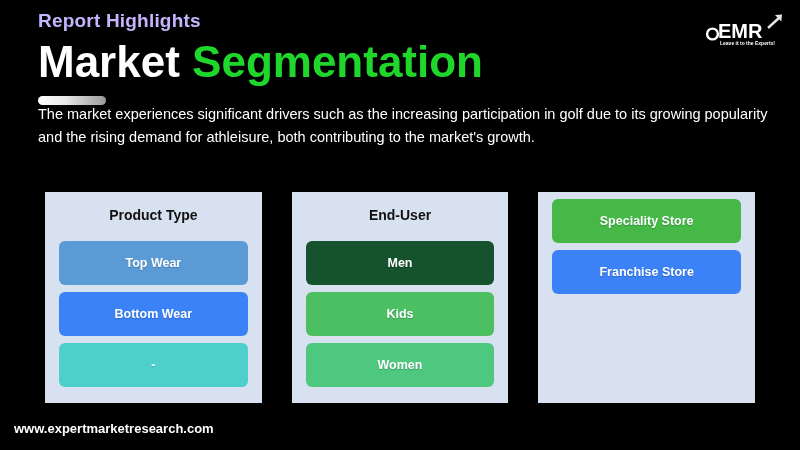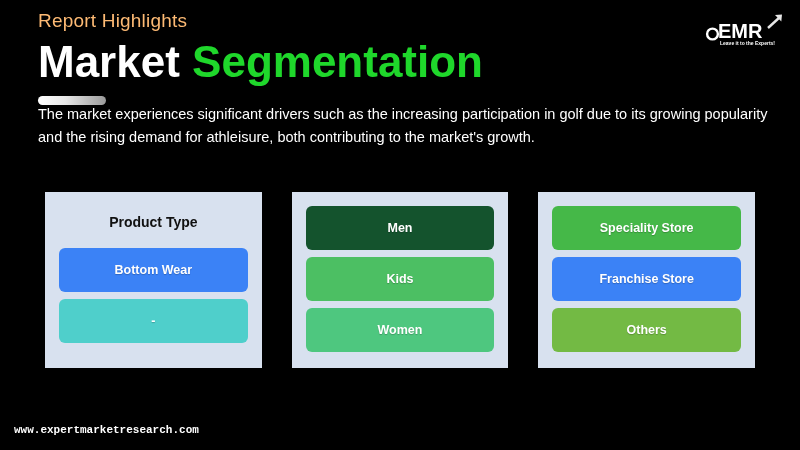--- a/index.html
+++ b/index.html
@@ -5,21 +5,21 @@
   * { margin:0; padding:0; box-sizing:border-box; }
   html,body { background:#000; }
   body {
     width:800px; height:450px; position:relative; overflow:hidden;
     font-family:"Liberation Sans", sans-serif; color:#fff;
   }
 
   
   .hdr { position:absolute; left:38px; top:10px; }
   .eyebrow {
-    font-size:19px; font-weight:400; color:#fdba74;
+    font-size:19px; font-weight:700; color:#c4b5fd;
     letter-spacing:.2px; line-height:1.2;
   }
   .headline {
     font-size:44px; font-weight:700; line-height:1.15;
     margin-top:4px; white-space:nowrap;
   }
   .headline .w1 { color:#ffffff; }
   .headline .w2 { color:#1fd72b; }
   .rule {
     margin-top:9px; width:68px; height:9px; border-radius:5px;
@@ -37,39 +37,39 @@
     color:#ffffff;
   }
 
   
   .cols {
     position:absolute; left:45px; top:192px;
     width:710px; display:flex; gap:30px;
   }
   .panel {
     width:224px; background:#d8e1ef;
-    padding:14px 14px 16px 14px;
+    padding:7px 14px 16px 14px;
     display:flex; flex-direction:column;
   }
   .panel-title {
     text-align:center; color:#111; font-size:14px; font-weight:700;
     margin:8px 0 18px 0; white-space:nowrap;
   }
   .chip {
     height:44px; border-radius:6px; margin-bottom:7px;
     display:flex; align-items:center; justify-content:center;
     color:#fff; font-size:12.5px; font-weight:700;
     text-shadow:0 1px 1px rgba(0,0,0,.22);
   }
   .chip:last-child { margin-bottom:0; }
 
   
   .footer {
     position:absolute; left:14px; bottom:14px;
-    font-size:11px; font-weight:700; color:#ffffff;font-family:Liberation Mono, monospace;
+    font-size:13px; font-weight:700; color:#ffffff;
   }
 </style>
 </head>
 <body>
 
 <div class="hdr">
   <div class="eyebrow">Report Highlights</div>
   <div class="headline">
     <span class="w1">Market</span>
     <span class="w2">Segmentation</span>
@@ -88,31 +88,32 @@
     <text x="24" y="36.5" font-family="'Liberation Sans', sans-serif" font-size="5" font-weight="700" fill="#ffffff">Leave it to the Experts!</text>
   </svg>
 </div>
 
 <p class="desc">The market experiences significant drivers such as the increasing participation in golf due to its growing popularity and the rising demand for athleisure, both contributing to the market's growth.</p>
 
 <div class="cols">
 
   <div class="panel">
     <div class="panel-title">Product Type</div>
+    <div class="chip" style="background:#5b9bd5">Top Wear</div>
     <div class="chip" style="background:#3b82f6">Bottom Wear</div>
     <div class="chip" style="background:#4fcfcb">-</div>
   </div>
 
   <div class="panel">
+    <div class="panel-title">End-User</div>
     <div class="chip" style="background:#14532d">Men</div>
     <div class="chip" style="background:#4cbf63">Kids</div>
     <div class="chip" style="background:#4ec77f">Women</div>
   </div>
 
   <div class="panel">
     <div class="chip" style="background:#45b848">Speciality Store</div>
     <div class="chip" style="background:#3b82f6">Franchise Store</div>
-    <div class="chip" style="background:#73ba44">Others</div>
   </div>
 
 </div>
 
 <div class="footer">www.expertmarketresearch.com</div>
 
 </body></html>

